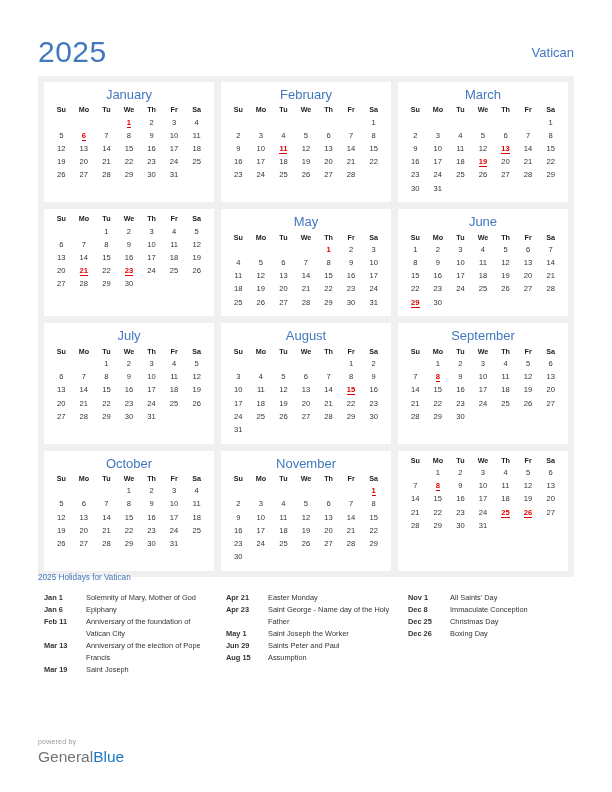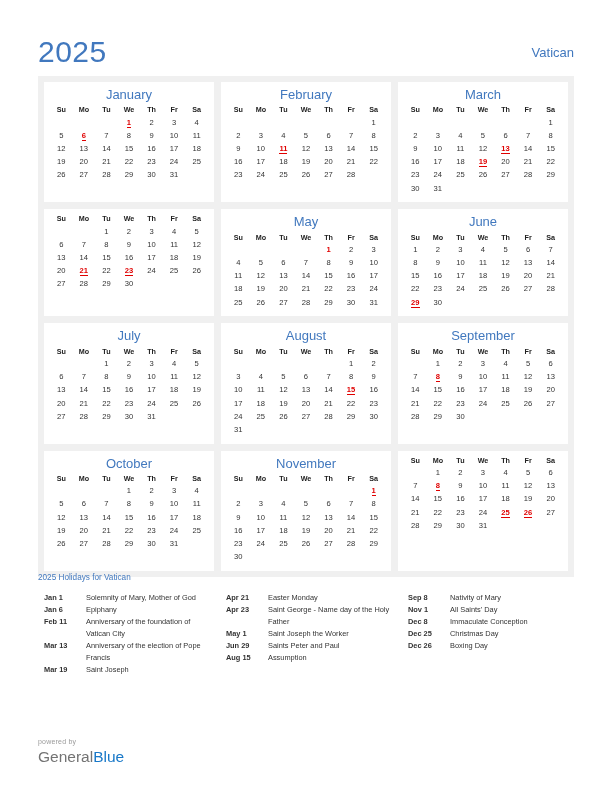--- a/index.html
+++ b/index.html
@@ -1013,24 +1013,20 @@
             <div class="legend-date">Jun 29</div>
             <div class="legend-desc">Saints Peter and Paul</div>
           </div>
           <div class="legend-row">
             <div class="legend-date">Aug 15</div>
             <div class="legend-desc">Assumption</div>
           </div>
         </div>
         <div class="legend-col">
           <div class="legend-row">
-            <div class="legend-date">Sep 8</div>
-            <div class="legend-desc">Nativity of Mary</div>
-          </div>
-          <div class="legend-row">
             <div class="legend-date">Nov 1</div>
             <div class="legend-desc">All Saints' Day</div>
           </div>
           <div class="legend-row">
             <div class="legend-date">Dec 8</div>
             <div class="legend-desc">Immaculate Conception</div>
           </div>
           <div class="legend-row">
             <div class="legend-date">Dec 25</div>
             <div class="legend-desc">Christmas Day</div>

